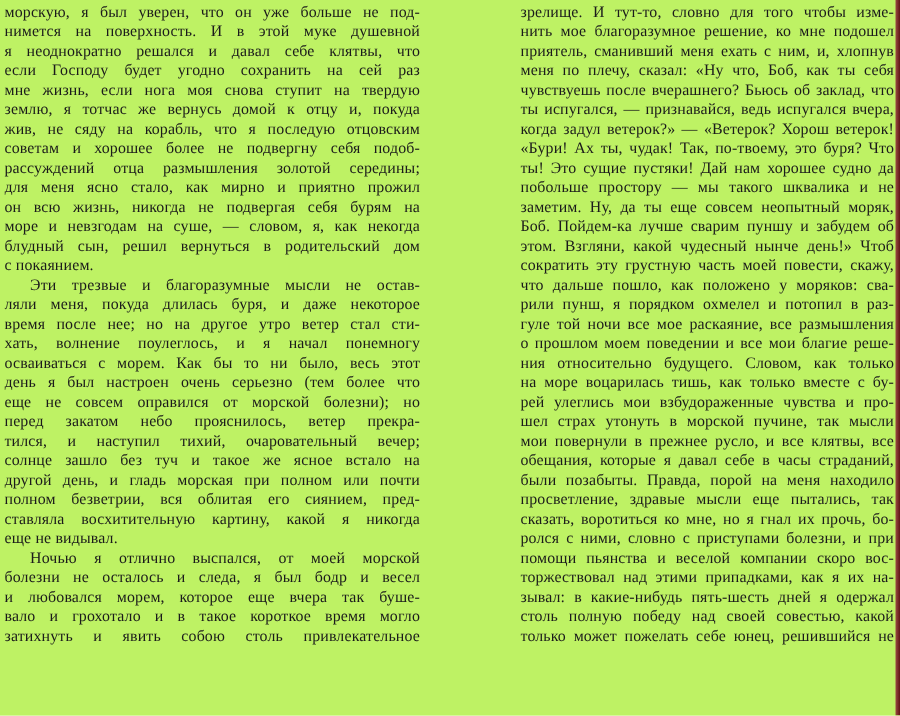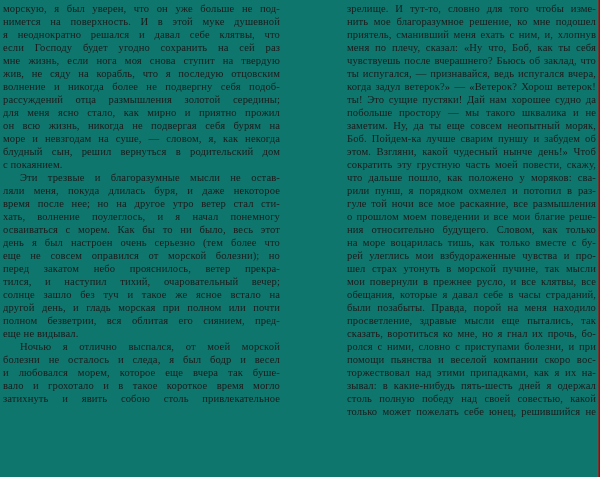--- a/index.html
+++ b/index.html
@@ -5,21 +5,21 @@
   html, body { margin: 0; padding: 0; }
   body {
     width: 600px; height: 477px;
     background: #ffffff;
     font-family: "Liberation Serif", "DejaVu Serif", serif;
     overflow: hidden;
   }
   .spread {
     position: relative;
     width: 600px; height: 477px;
-    background: #0f766e;
+    background: #bef264;
   }
   .page {
     position: absolute;
     top: 2px;
     height: 470px;
   }
   .page-left  { left: 3px;   width: 277px; }
   .page-right { left: 347px; width: 249px; }
   .text-column {
     position: absolute;
@@ -64,40 +64,42 @@
 
 <div class="spread">
 
   <div class="page page-left">
     <div class="text-column">
         <div class="line">морскую, я был уверен, что он уже больше не под-</div>
         <div class="line">нимется на поверхность. И в этой муке душевной</div>
         <div class="line">я неоднократно решался и давал себе клятвы, что</div>
         <div class="line">если Господу будет угодно сохранить на сей раз</div>
         <div class="line">мне жизнь, если нога моя снова ступит на твердую</div>
+        <div class="line">землю, я тотчас же вернусь домой к отцу и, покуда</div>
         <div class="line">жив, не сяду на корабль, что я последую отцовским</div>
-        <div class="line">волнение и никогда более не подвергну себя подоб-</div>
+        <div class="line">советам и хорошее более не подвергну себя подоб-</div>
         <div class="line">рассуждений отца размышления золотой середины;</div>
         <div class="line">для меня ясно стало, как мирно и приятно прожил</div>
         <div class="line">он всю жизнь, никогда не подвергая себя бурям на</div>
         <div class="line">море и невзгодам на суше, — словом, я, как некогда</div>
         <div class="line">блудный сын, решил вернуться в родительский дом</div>
         <div class="line para-end">с покаянием.</div>
         <div class="line indent">Эти трезвые и благоразумные мысли не остав-</div>
         <div class="line">ляли меня, покуда длилась буря, и даже некоторое</div>
         <div class="line">время после нее; но на другое утро ветер стал сти-</div>
         <div class="line">хать, волнение поулеглось, и я начал понемногу</div>
         <div class="line">осваиваться с морем. Как бы то ни было, весь этот</div>
         <div class="line">день я был настроен очень серьезно (тем более что</div>
         <div class="line">еще не совсем оправился от морской болезни); но</div>
         <div class="line">перед закатом небо прояснилось, ветер прекра-</div>
         <div class="line">тился, и наступил тихий, очаровательный вечер;</div>
         <div class="line">солнце зашло без туч и такое же ясное встало на</div>
         <div class="line">другой день, и гладь морская при полном или почти</div>
         <div class="line">полном безветрии, вся облитая его сиянием, пред-</div>
+        <div class="line">ставляла восхитительную картину, какой я никогда</div>
         <div class="line para-end">еще не видывал.</div>
         <div class="line indent">Ночью я отлично выспался, от моей морской</div>
         <div class="line">болезни не осталось и следа, я был бодр и весел</div>
         <div class="line">и любовался морем, которое еще вчера так буше-</div>
         <div class="line">вало и грохотало и в такое короткое время могло</div>
         <div class="line">затихнуть и явить собою столь привлекательное</div>
       </div>
     <div class="footer">
       <span class="page-number">12</span>
       <span class="running-title">Даниель Дефо</span>
@@ -106,20 +108,21 @@
 
   <div class="page page-right">
     <div class="text-column">
         <div class="line">зрелище. И тут-то, словно для того чтобы изме-</div>
         <div class="line">нить мое благоразумное решение, ко мне подошел</div>
         <div class="line">приятель, сманивший меня ехать с ним, и, хлопнув</div>
         <div class="line">меня по плечу, сказал: «Ну что, Боб, как ты себя</div>
         <div class="line">чувствуешь после вчерашнего? Бьюсь об заклад, что</div>
         <div class="line">ты испугался, — признавайся, ведь испугался вчера,</div>
         <div class="line">когда задул ветерок?» — «Ветерок? Хорош ветерок!</div>
+        <div class="line">«Бури! Ах ты, чудак! Так, по-твоему, это буря? Что</div>
         <div class="line">ты! Это сущие пустяки! Дай нам хорошее судно да</div>
         <div class="line">побольше простору — мы такого шквалика и не</div>
         <div class="line">заметим. Ну, да ты еще совсем неопытный моряк,</div>
         <div class="line">Боб. Пойдем-ка лучше сварим пуншу и забудем об</div>
         <div class="line">этом. Взгляни, какой чудесный нынче день!» Чтоб</div>
         <div class="line">сократить эту грустную часть моей повести, скажу,</div>
         <div class="line">что дальше пошло, как положено у моряков: сва-</div>
         <div class="line">рили пунш, я порядком охмелел и потопил в раз-</div>
         <div class="line">гуле той ночи все мое раскаяние, все размышления</div>
         <div class="line">о прошлом моем поведении и все мои благие реше-</div>

